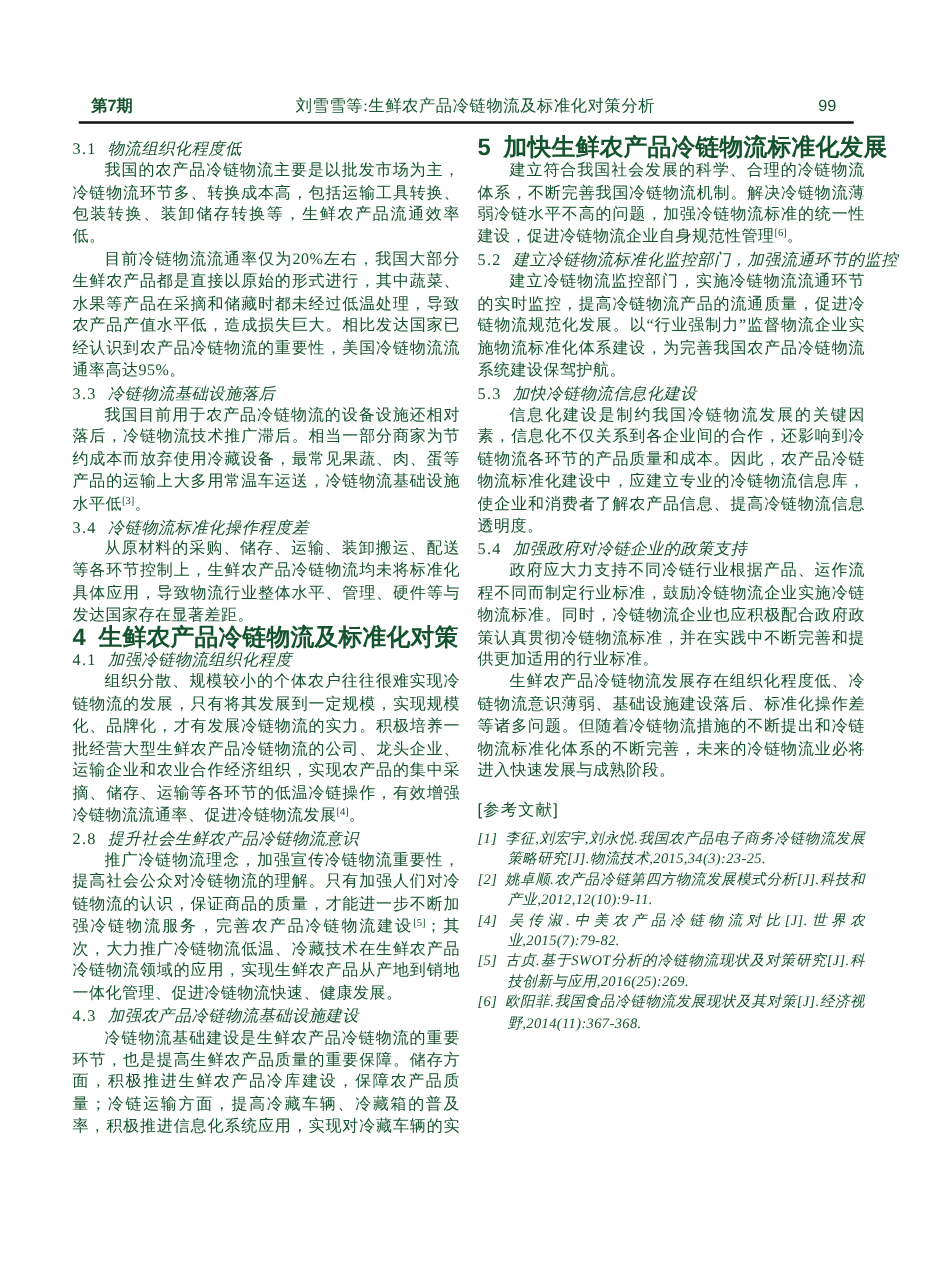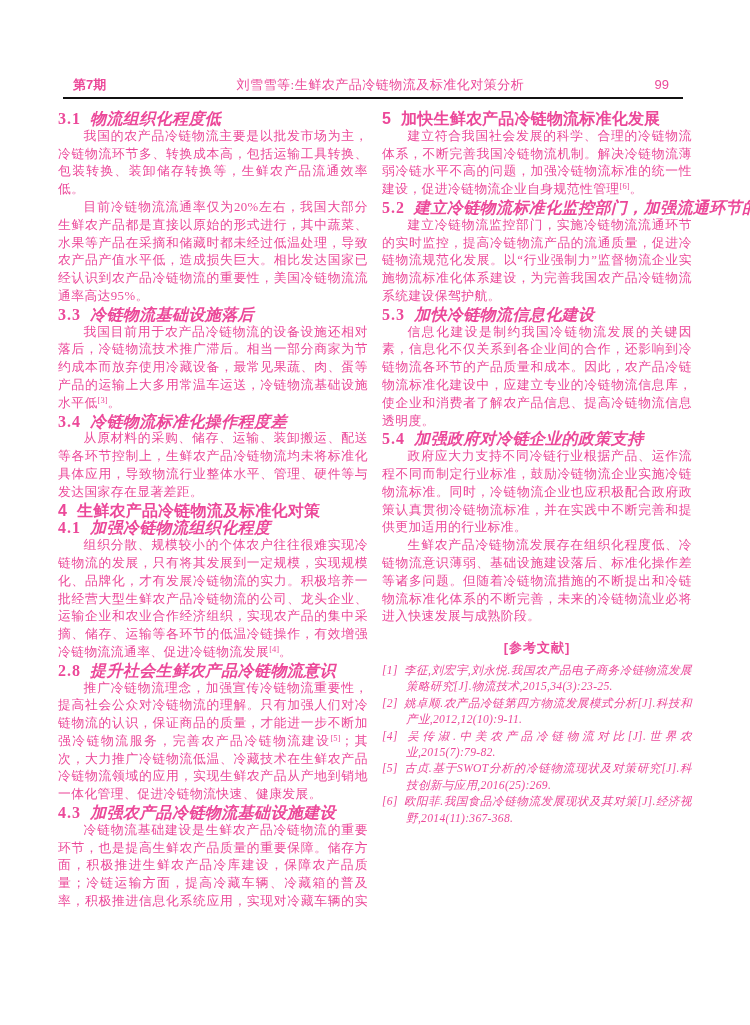--- a/index.html
+++ b/index.html
@@ -1,21 +1,21 @@
 <!DOCTYPE html>
 <html><head>
 <meta charset="utf-8">
 <style>
   html,body{margin:0;padding:0;background:#ffffff;}
   .page{
     position:relative;
     width:750px;height:911px;
     background:#ffffff;
     font-family:"Liberation Serif","DejaVu Serif",serif;
-    color:#ec4899;
+    color:#14532d;
     overflow:hidden;
   }
   
   .header{
     position:absolute;left:63px;top:76px;width:620px;
     display:flex;align-items:baseline;
     border-bottom:2px solid #111;
     padding-bottom:3px;
   }
   .issue{
@@ -33,36 +33,36 @@
   
   .col{
     position:absolute;top:110px;width:310px;
     font-size:12.8px;line-height:17.8px;letter-spacing:.4px;
     text-align:justify;
   }
   .col-left{left:58px;}
   .col-right{left:382px;}
   p.para{margin:0;text-indent:2em;}
   .subhead{
-    margin:0;font-size:16px;line-height:17.8px;
-    font-style:italic;font-weight:700;white-space:nowrap;
+    margin:0;font-size:13px;line-height:17.8px;
+    font-style:italic;font-weight:400;white-space:nowrap;
   }
   .subhead .num{font-style:normal;margin-right:9px;letter-spacing:1px;}
   .chapter{
-    margin:0;font-size:16px;line-height:17.8px;
+    margin:0;font-size:19px;line-height:17.8px;
     font-family:"Liberation Sans","DejaVu Sans",sans-serif;
     font-weight:bold;white-space:nowrap;letter-spacing:.2px;
   }
   .chapter .num{margin-right:10px;}
   sup.cite{font-size:8.5px;letter-spacing:0;vertical-align:4px;line-height:0;}
   
   .refs-title{
-    margin:13px 0 6px 0;text-align:center;
+    margin:13px 0 6px 0;text-align:left;
     font-family:"Liberation Sans","DejaVu Sans",sans-serif;
-    font-weight:bold;font-size:13px;letter-spacing:1px;
+    font-weight:normal;font-size:13px;letter-spacing:1px;
   }
   .ref{
     font-size:11.6px;line-height:16.4px;letter-spacing:.3px;
     font-style:italic;
     padding-left:24px;text-indent:-24px;
     text-align:justify;margin:0;
   }
   .ref .ref-label{font-style:italic;margin-right:6px;}
 </style>
 </head>

